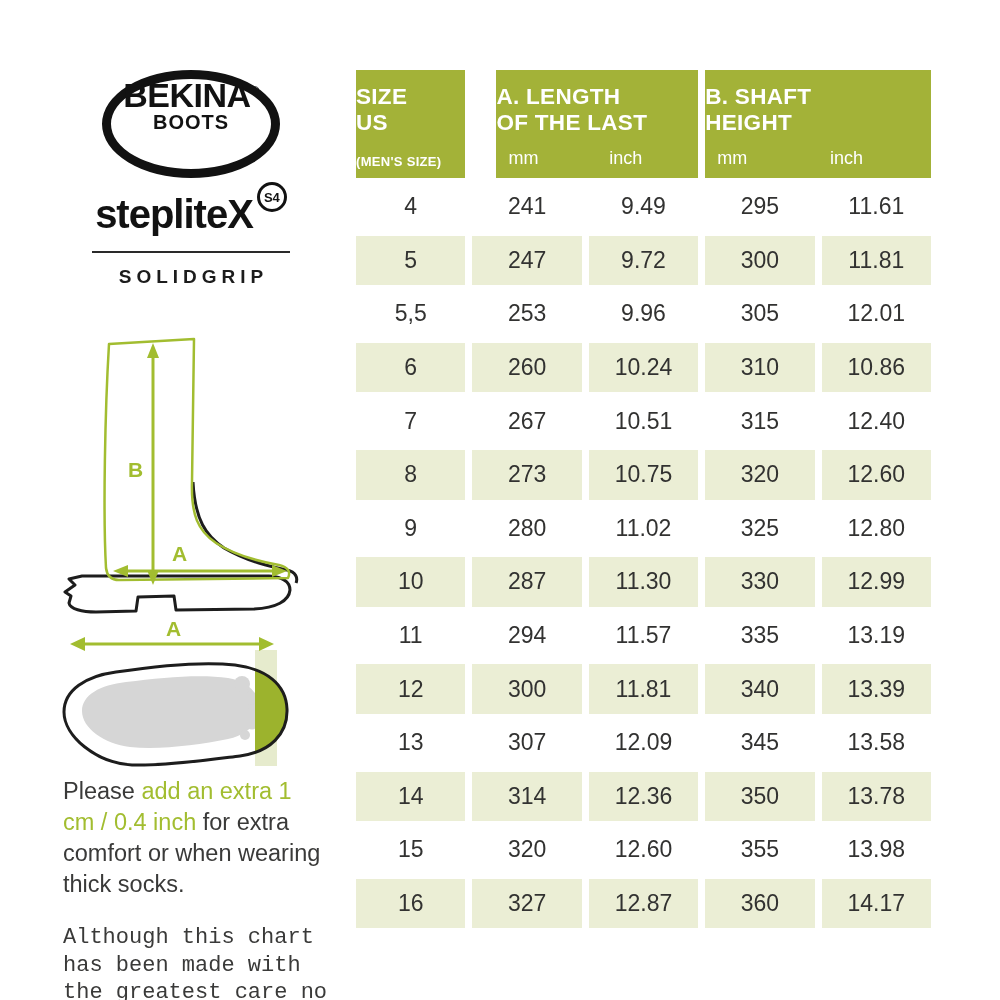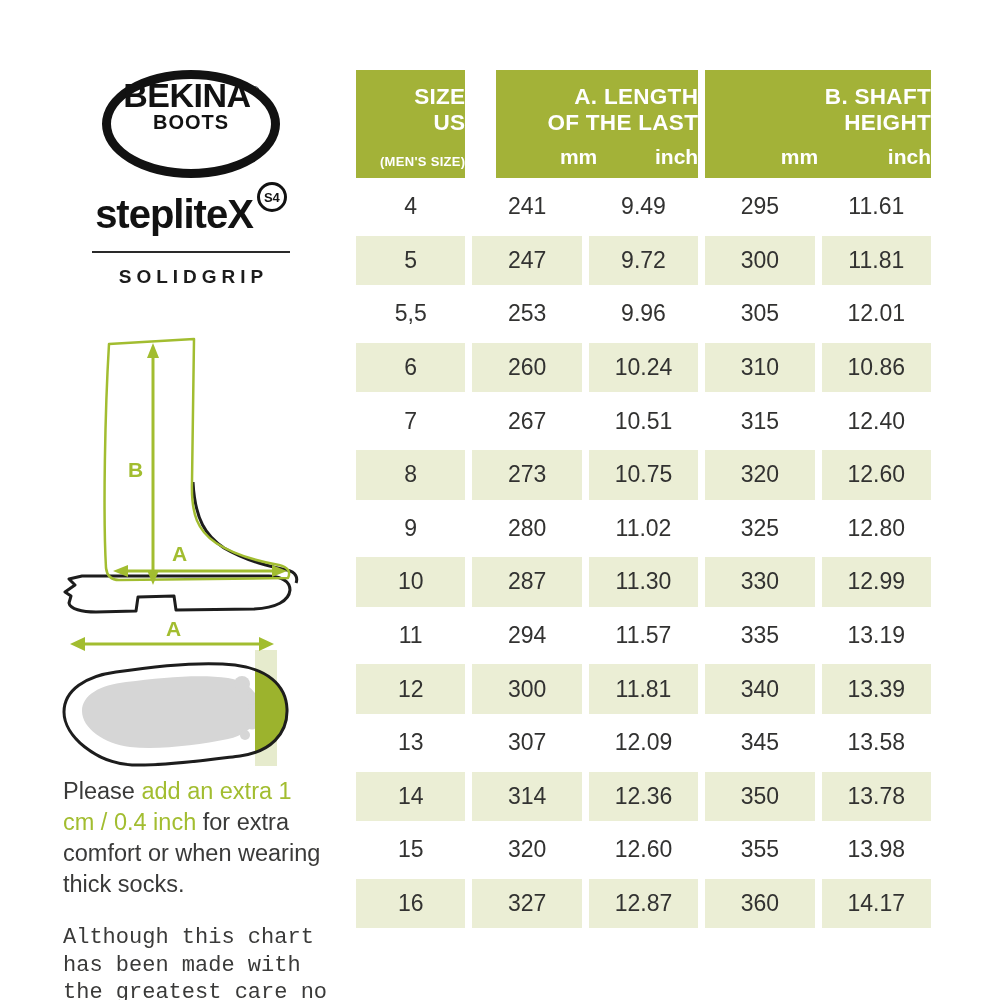--- a/index.html
+++ b/index.html
@@ -49,28 +49,28 @@
   .note .hl{color:var(--accent);}
   .disclaimer{position:absolute;left:63px;top:924px;width:276px;
     font-size:22px;line-height:1.26;color:var(--ink);font-family:Liberation Mono, monospace;}
 
   
   .size-table{position:absolute;left:356px;top:70px;width:575px;
     display:grid;grid-template-columns:repeat(5,1fr);
     column-gap:7px;row-gap:4px;
     grid-template-rows:108px;grid-auto-rows:49.6px;}
   .hdr{background:var(--green);color:#fff;display:flex;flex-direction:column;
-    justify-content:space-between;text-align:right;padding:14px 0 9px;}
+    justify-content:space-between;text-align:left;padding:14px 0 9px;}
   .hdr-size{grid-column:1;}
   .hdr-a{grid-column:2 / span 2;margin-left:24px;}
   .hdr-b{grid-column:4 / span 2;}
   .hdr-title{font-size:22.5px;font-weight:bold;line-height:1.16;letter-spacing:0.3px;}
   .hdr-sub{font-size:13px;font-weight:bold;letter-spacing:0.3px;}
   .units{display:flex;}
-  .units span{flex:1;font-size:21px;font-weight:bold;}
+  .units span{flex:1;font-size:18px;font-weight:normal;padding-left:12px;}
   .cell{display:flex;align-items:center;justify-content:center;
     font-size:23px;color:#323231;background:#fff;}
   .cell.shaded{background:var(--shade);}
 </style>
 </head>
 <body>
 
 <div class="page">
 
   <div class="brand-block">

